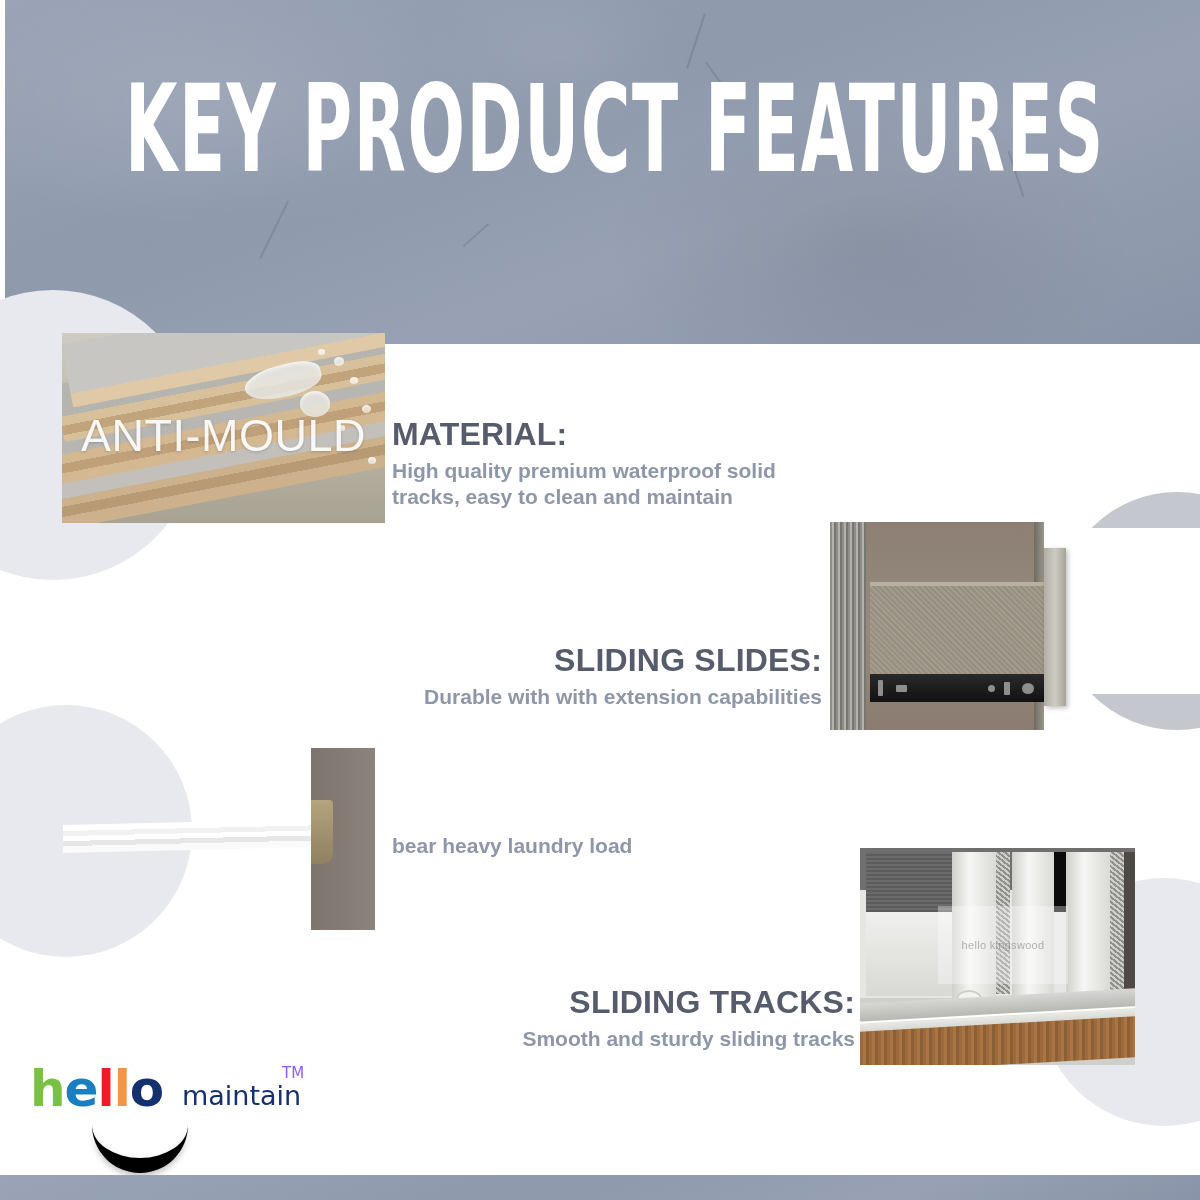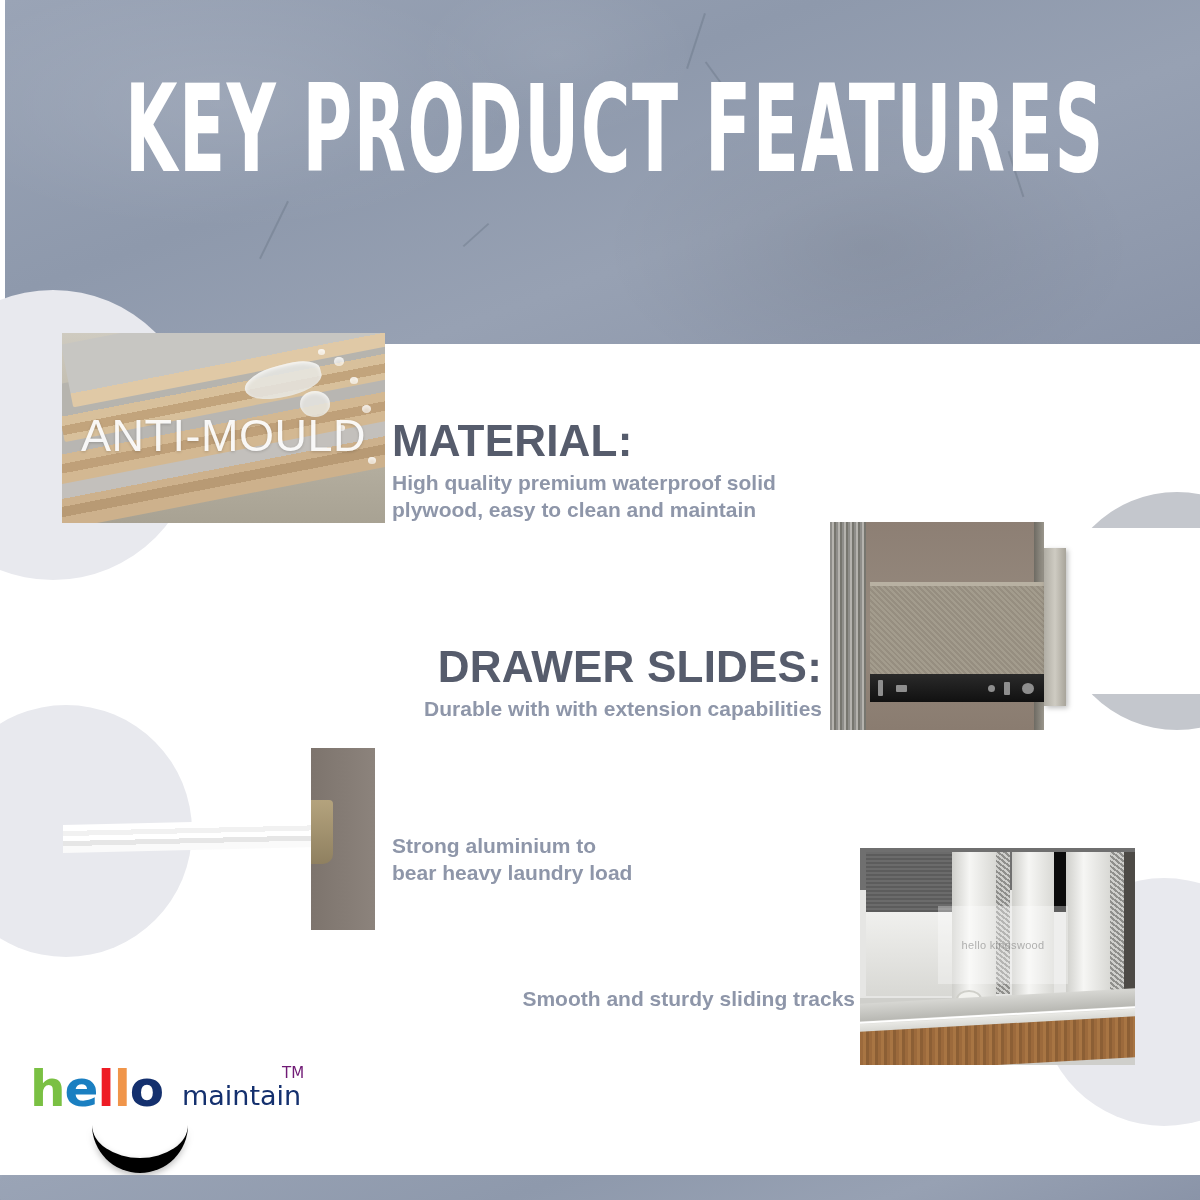--- a/index.html
+++ b/index.html
@@ -187,21 +187,21 @@
     position: absolute; left: 78px; top: 58px; width: 130px; height: 78px;
     background: rgba(255,255,255,0.34);
     display: flex; align-items: center; justify-content: center;
     color: rgba(120,120,120,0.55); font-size: 11px; letter-spacing: 0.3px;
   }
 
   
   .tblock { position: absolute; }
   .tblock h2 {
     margin: 0 0 6px 0;
-    font-size: 44px;
+    font-size: 32px;
     font-weight: 700;
     color: #565c6c;
     letter-spacing: 0.2px;
     line-height: 1.05;
   }
   .tblock p {
     margin: 0;
     font-size: 21px;
     font-weight: 700;
     color: #8e96a9;
@@ -226,21 +226,21 @@
   .ll1 { color: #ee1c25; }
   .ll2 { color: #f0954a; }
   .lo { color: #14306e; }
   .logo-kings {
     position: absolute; left: 152px; top: 18px;
     font-size: 27px; color: #14306e; font-weight: 400;
     font-family: "DejaVu Sans", sans-serif;
   }
   .logo-tm {
     position: absolute; left: 252px; top: 2px;
-    font-size: 15px; color: #701a75;
+    font-size: 15px; color: #8b5cf6;
     font-family: "DejaVu Sans", sans-serif;
   }
   .logo-smile {
     position: absolute; left: 62px; top: 52px; width: 96px; height: 44px;
     border: 0 solid #000;
     border-bottom: 15px solid #000;
     border-radius: 0 0 48px 48px;
     filter: drop-shadow(0 3px 3px rgba(0,0,0,0.25));
   }
 
@@ -291,53 +291,52 @@
     <div class="droplet d-5"></div>
     <div class="droplet d-6"></div>
     <div class="droplet d-7"></div>
     <div class="droplet d-8"></div>
     <div class="photo-1-caption">ANTI-MOULD</div>
   </div>
 
   <div class="tblock t-material">
     <h2>MATERIAL:</h2>
     <p>High quality premium waterproof solid</p>
-    <p>plywood, easy to clean and maintain</p>
+    <p>tracks, easy to clean and maintain</p>
   </div>
 
   <div class="photo photo-2">
     <div class="p2-wall"></div>
     <div class="p2-cab"></div>
     <div class="p2-cab-edge"></div>
     <div class="p2-drawer-top"></div>
     <div class="p2-drawer"></div>
     <div class="p2-rail">
       <i style="left:8px;  top:6px;  width:5px;  height:16px;"></i>
       <i style="left:26px; top:11px; width:11px; height:7px;"></i>
       <i style="left:118px;top:11px; width:7px;  height:7px; border-radius:50%;"></i>
       <i style="left:134px;top:8px;  width:6px;  height:13px;"></i>
       <i style="left:152px;top:9px;  width:12px; height:11px; border-radius:50%;"></i>
     </div>
     <div class="p2-front"></div>
   </div>
 
   <div class="tblock t-drawer">
-    <h2>DRAWER SLIDES:</h2>
+    <h2>SLIDING SLIDES:</h2>
     <p>Durable with with extension capabilities</p>
   </div>
 
   <div class="photo photo-3">
     <div class="p3-wall-l"></div>
     <div class="p3-wall-r"></div>
     <div class="p3-bar"></div>
     <div class="p3-bracket"></div>
   </div>
 
   <div class="tblock t-hanging">
-    <p>Strong aluminium to</p>
     <p>bear heavy laundry load</p>
   </div>
 
   <div class="photo photo-4">
     <div class="p4-back"></div>
     <div class="p4-darkpanel"></div>
     <div class="p4-sidewall"></div>
     <div class="p4-door p4-d1"></div>
     <div class="p4-foam p4-f1"></div>
     <div class="p4-door p4-d2"></div>
@@ -346,20 +345,21 @@
     <div class="p4-foam p4-f2"></div>
     <div class="p4-gap2"></div>
     <div class="p4-roller"></div>
     <div class="p4-track"></div>
     <div class="p4-track-line"></div>
     <div class="p4-wood"></div>
     <div class="p4-watermark">hello kingswood</div>
   </div>
 
   <div class="tblock t-sliding">
+    <h2>SLIDING TRACKS:</h2>
     <p>Smooth and sturdy sliding tracks</p>
   </div>
 
   <div class="logo">
     <div class="logo-word">
       <span class="lh">h</span><span class="le">e</span><span class="ll1">l</span><span class="ll2">l</span><span class="lo">o</span>
     </div>
     <div class="logo-kings">maintain</div>
     <div class="logo-tm">TM</div>
     <div class="logo-smile"></div>

